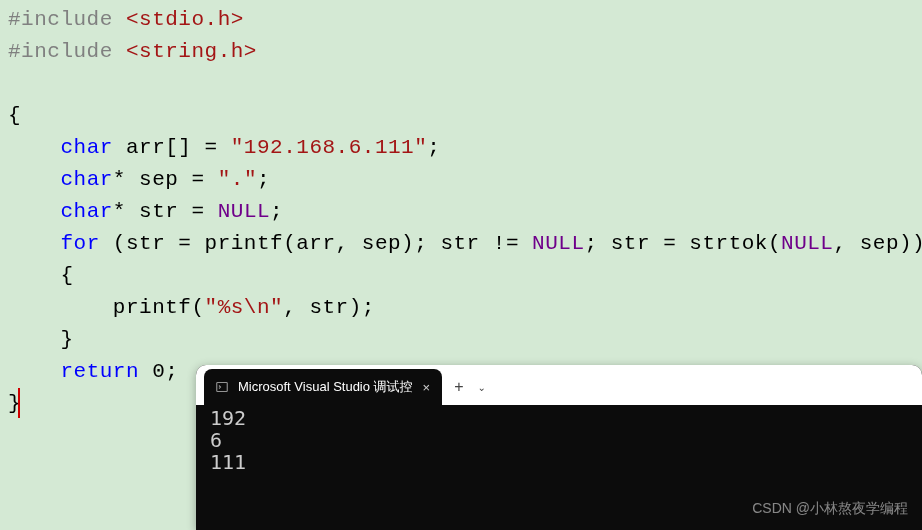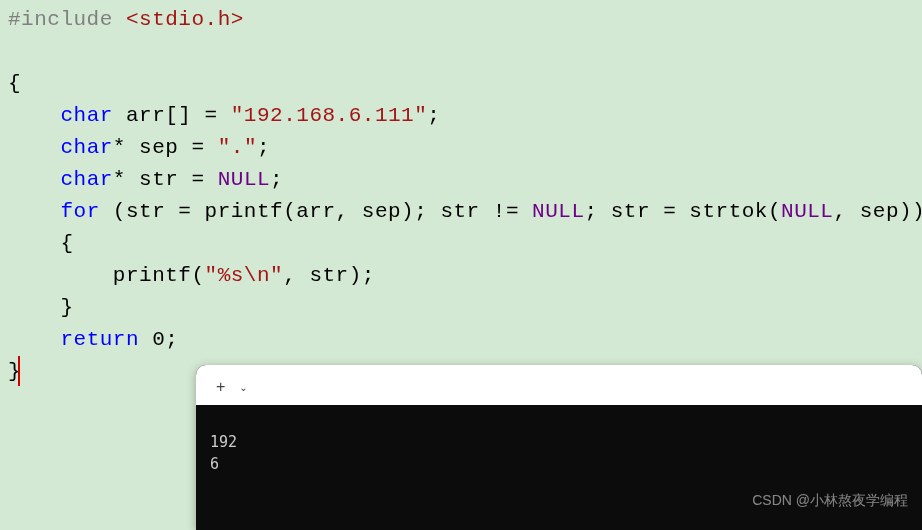--- a/index.html
+++ b/index.html
@@ -89,61 +89,73 @@
       height: 36px;
       padding: 0 12px;
       gap: 14px;
       color: #444;
       font-family: sans-serif;
     }
     .tab-add { font-size: 16px; cursor: pointer; }
     .tab-dropdown { font-size: 10px; cursor: pointer; }
     .terminal-body {
       flex: 1;
-      padding: 26px 14px;
+      padding: 2px 14px;
       color: #cccccc;
       font-family: Consolas, monospace;
-      font-size: 15px;
+      font-size: 20px;
       line-height: 22px;
     }
     .out-line { white-space: pre; }
     .watermark {
       position: absolute;
       right: 14px;
-      bottom: 20px;
+      bottom: 12px;
       color: rgba(255,255,255,0.5);
       font-family: 'Segoe UI', sans-serif;
       font-size: 14px;
       pointer-events: none;
     }
   </style>
 </head>
 <body>
 
 <div class="code-area">
   <div class="line"><span class="preproc">#include </span><span class="include-path">&lt;stdio.h&gt;</span></div>
+  <div class="line"><span class="preproc">#include </span><span class="include-path">&lt;string.h&gt;</span></div>
   <div class="line"> </div>
   <div class="line"><span class="brace">{</span></div>
   <div class="line"><span>    </span><span class="type">char</span><span class="identifier"> arr[] = </span><span class="string">"192.168.6.111"</span><span class="identifier">;</span></div>
   <div class="line"><span>    </span><span class="type">char</span><span class="identifier">* sep = </span><span class="string">"."</span><span class="identifier">;</span></div>
   <div class="line"><span>    </span><span class="type">char</span><span class="identifier">* str = </span><span class="macro-purple">NULL</span><span class="identifier">;</span></div>
   <div class="line"><span>    </span><span class="keyword-blue">for</span><span class="identifier"> (str = printf(arr, sep); str != </span><span class="macro-purple">NULL</span><span class="identifier">; str = strtok(</span><span class="macro-purple">NULL</span><span class="identifier">, sep))</span></div>
   <div class="line"><span class="brace">    {</span></div>
   <div class="line"><span>        </span><span class="identifier">printf</span><span class="identifier">(</span><span class="string">"%s\n"</span><span class="identifier">, str);</span></div>
   <div class="line"><span class="brace">    }</span></div>
   <div class="line"><span>    </span><span class="keyword-blue">return</span><span class="identifier"> 0;</span></div>
   <div class="line cursor-line"><span class="brace">}</span><span class="red-cursor"></span></div>
 </div>
 
 <div class="terminal">
   <div class="terminal-titlebar">
+    <div class="terminal-tab">
+      <span class="tab-icon">
+        <svg viewBox="0 0 16 16" width="12" height="12">
+            <rect x="1" y="2" width="14" height="12" rx="1" fill="none" stroke="#ccc" stroke-width="1.5"></rect>
+            <path d="M4 6l2 2-2 2" stroke="#ccc" stroke-width="1.5" fill="none"></path>
+          </svg>
+      </span>
+      <span>Microsoft Visual Studio 调试控</span>
+      <span class="tab-close">×</span>
+    </div>
     <div class="tab-controls">
       <span class="tab-add">+</span>
       <span class="tab-dropdown">⌄</span>
     </div>
   </div>
   <div class="terminal-body">
     <div class="out-line">192</div>
     <div class="out-line">6</div>
+    <div class="out-line">111</div>
   </div>
 </div>
 
 <div class="watermark">CSDN @小林熬夜学编程</div>
 
 </body></html>

